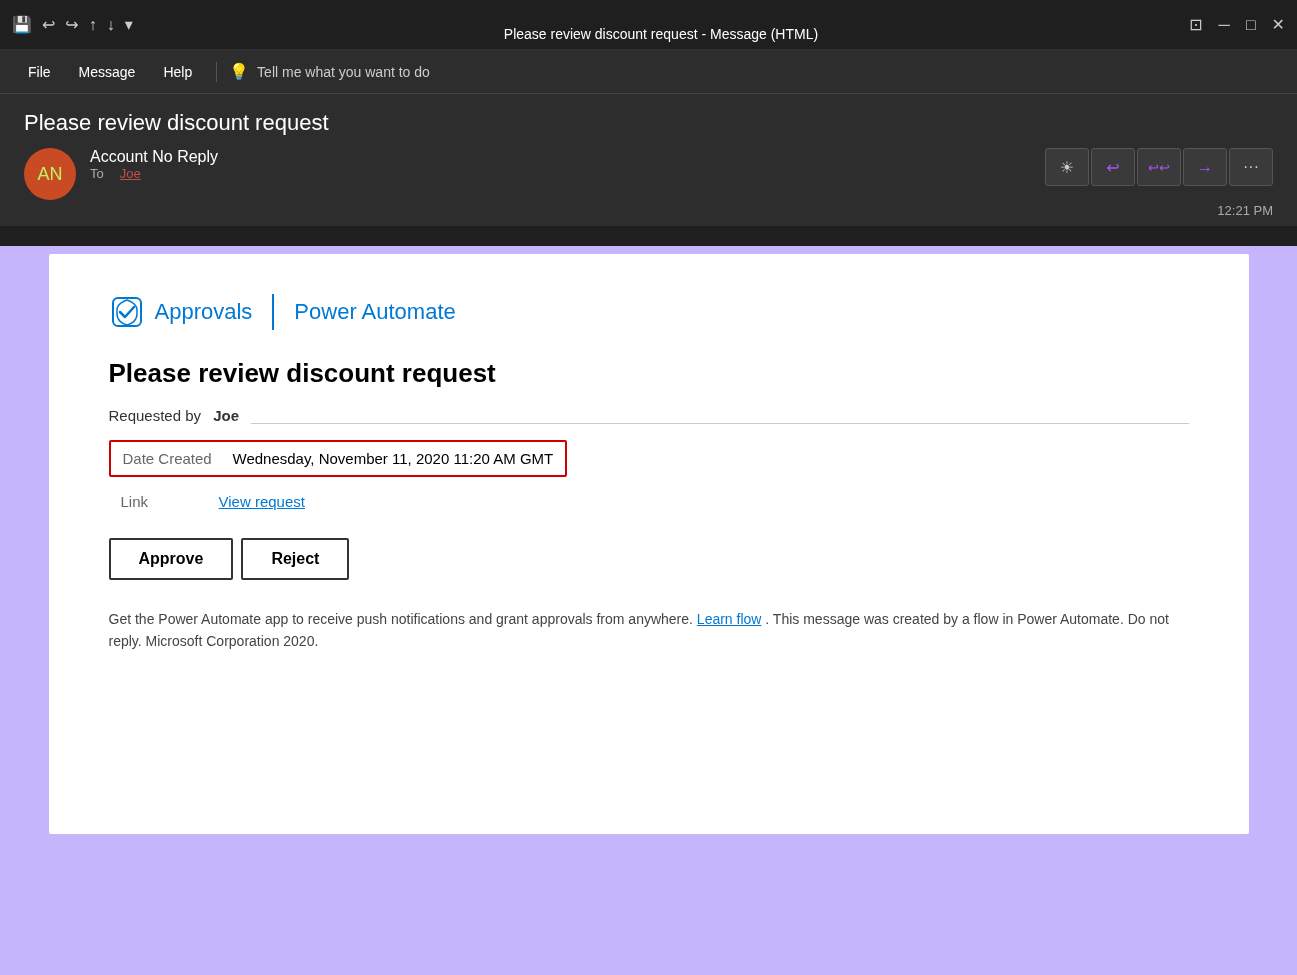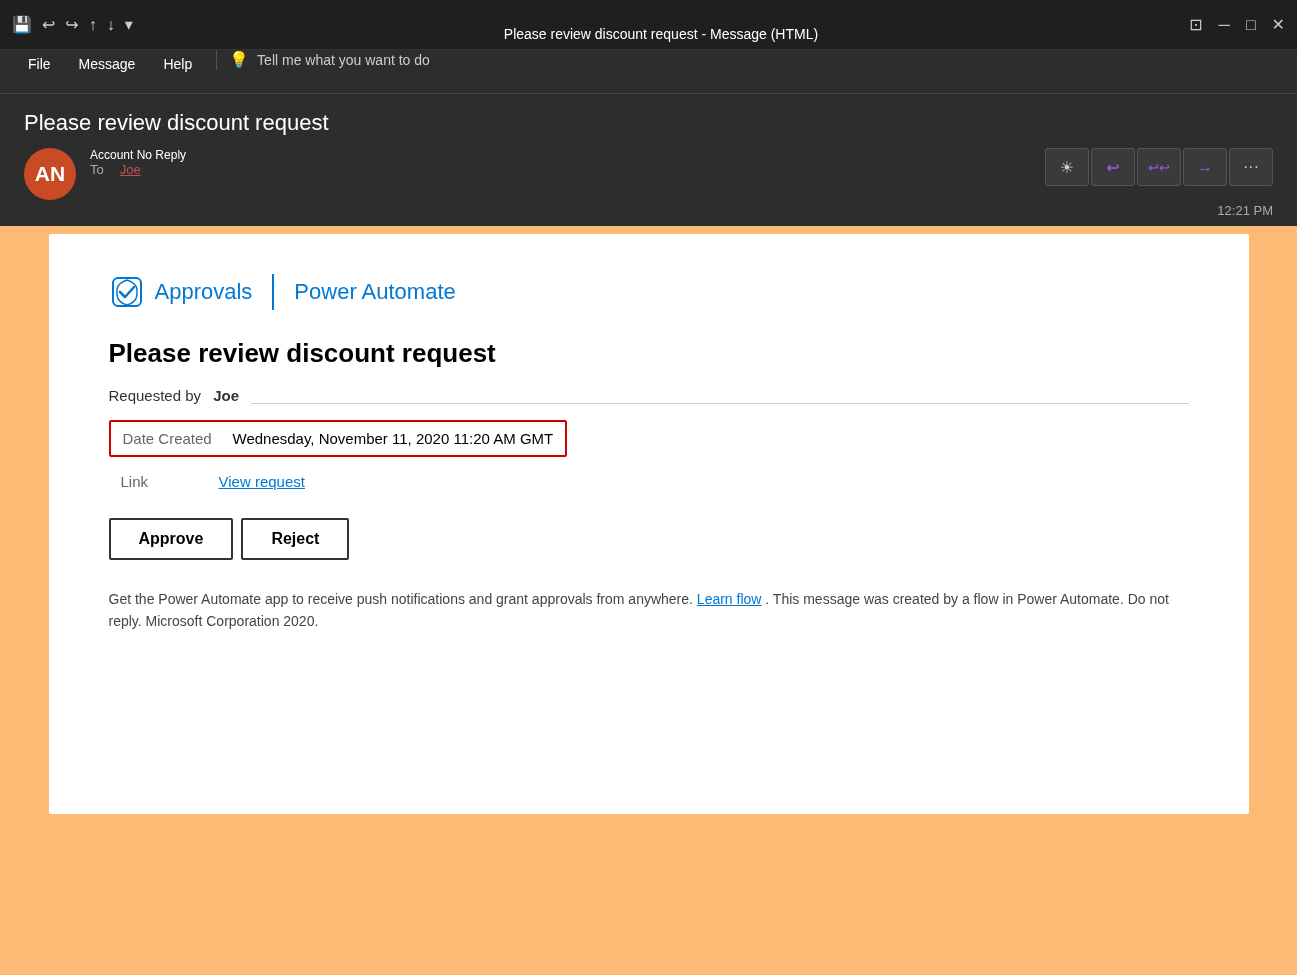--- a/index.html
+++ b/index.html
@@ -47,21 +47,21 @@
       color: #ccc;
       font-size: 16px;
       cursor: pointer;
     }
 
     
     .menu-bar {
       background: #2d2d2d;
       height: 44px;
       display: flex;
-      align-items: flex-start;
+      align-items: center;
       padding: 0 16px;
       gap: 4px;
       border-bottom: 1px solid #444;
     }
     .menu-item {
       color: #fff;
       font-size: 14px;
       padding: 6px 12px;
       cursor: pointer;
       border-radius: 3px;
@@ -105,33 +105,33 @@
       gap: 14px;
     }
     .avatar {
       width: 52px;
       height: 52px;
       border-radius: 50%;
       background: #c84b24;
       display: flex;
       align-items: center;
       justify-content: center;
-      color: #ffffff;
-      font-size: 21px;
-      font-weight: bold;
+      color: #bef264;
+      font-size: 18px;
+      font-weight: normal;
       flex-shrink: 0;
     }
     .sender-info {
       display: flex;
       flex-direction: column;
       justify-content: center;
     }
     .sender-name {
       color: #fff;
-      font-size: 12px;
+      font-size: 16px;
       font-weight: 400;
     }
     .sender-to {
       color: #aaa;
       font-size: 13px;
       display: flex;
       align-items: center;
       gap: 16px;
     }
     .sender-to-name {
@@ -164,23 +164,24 @@
       font-size: 16px;
     }
     .email-time {
       color: #aaa;
       font-size: 13px;
       margin-top: 13px;
     }
 
     
     .email-body-container {
-      background: #fdba74;
+      background: #c4b5fd;
       padding: 8px 16px 16px 16px;
       flex: 1;
+      margin-top: 20px;
     }
     .email-body {
       background: #fff;
       margin: 0 auto;
       max-width: 1200px;
       min-height: 580px;
       padding: 40px 60px;
       border-radius: 2px;
     }
 

